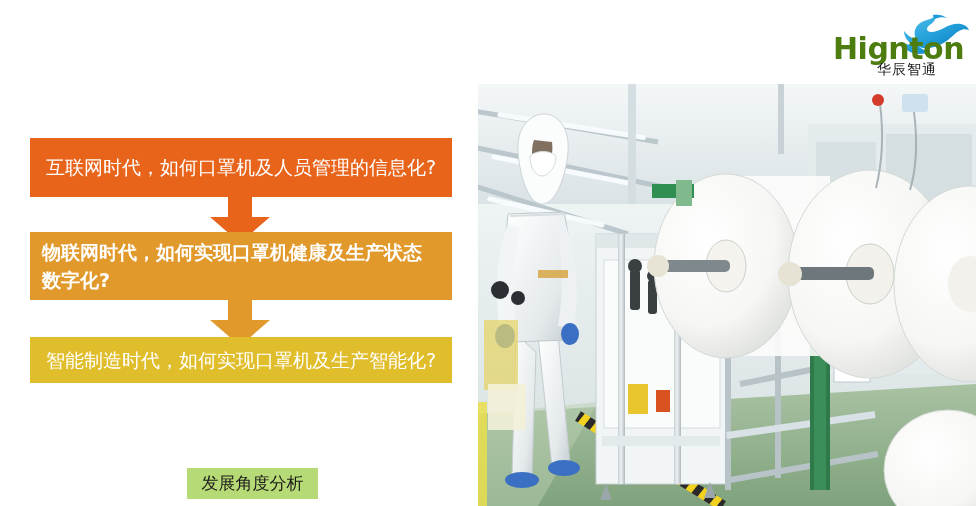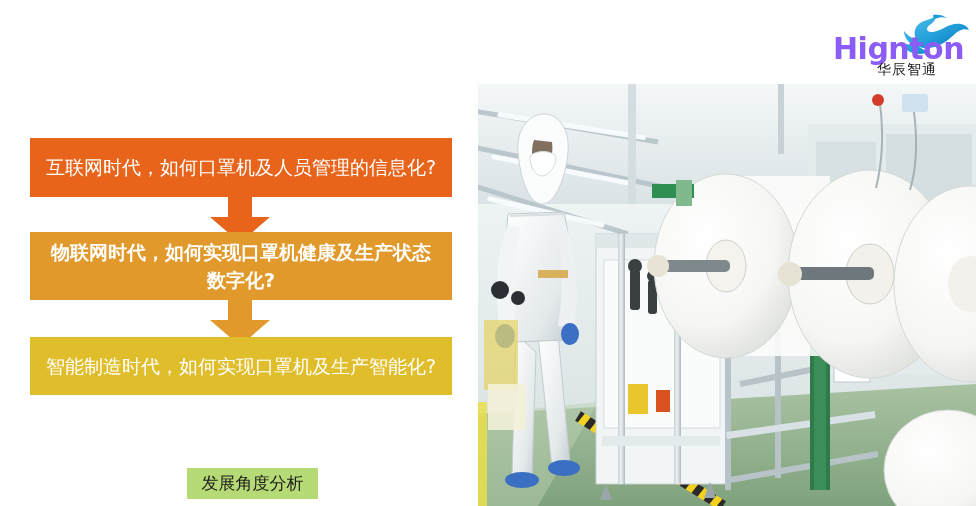--- a/index.html
+++ b/index.html
@@ -11,43 +11,43 @@
     position:relative;
   }
   .slide{position:absolute;inset:0;background:#fff;}
 
   
   .logo{position:absolute;left:833px;top:14px;width:138px;height:62px;}
   .logo-mark{position:absolute;right:0px;top:0px;width:76px;height:46px;}
   .logo-word{
     position:absolute;left:0px;top:20px;
     font-size:30px;font-weight:bold;letter-spacing:-0.5px;
-    color:#8b5cf6;font-family:"DejaVu Sans",sans-serif;
+    color:#4d7c0f;font-family:"DejaVu Sans",sans-serif;
     line-height:1;
     text-align:center;
   }
   .logo-sub{
     position:absolute;left:44px;top:47px;
     font-size:14px;color:#1b1b1b;letter-spacing:1px;
     font-family:"DejaVu Sans",sans-serif;
     white-space:nowrap;
   }
 
   
   .flowbox{
     position:absolute;left:30px;width:422px;
     display:flex;align-items:center;justify-content:center;
-    text-align:center;color:#ffffff;
+    text-align:left;color:#ffffff;
     font-size:19px;line-height:1.5;
     font-family:"DejaVu Sans",sans-serif;
     padding:0 12px;box-sizing:border-box;
   }
   #box1{top:138px;height:59px;background:#E8641B;}
   #box2{top:232px;height:68px;background:#E2992B;font-weight:bold;}
-  #box3{top:337px;height:58px;background:#E0BD2B;}
+  #box3{top:337px;height:46px;background:#E0BD2B;}
 
   
   .arrow{position:absolute;left:208px;width:64px;height:47px;}
   #arrow1{top:197px;}
   #arrow2{top:300px;}
 
   
   .greentag{
     position:absolute;left:187px;top:468px;
     width:131px;height:31px;

